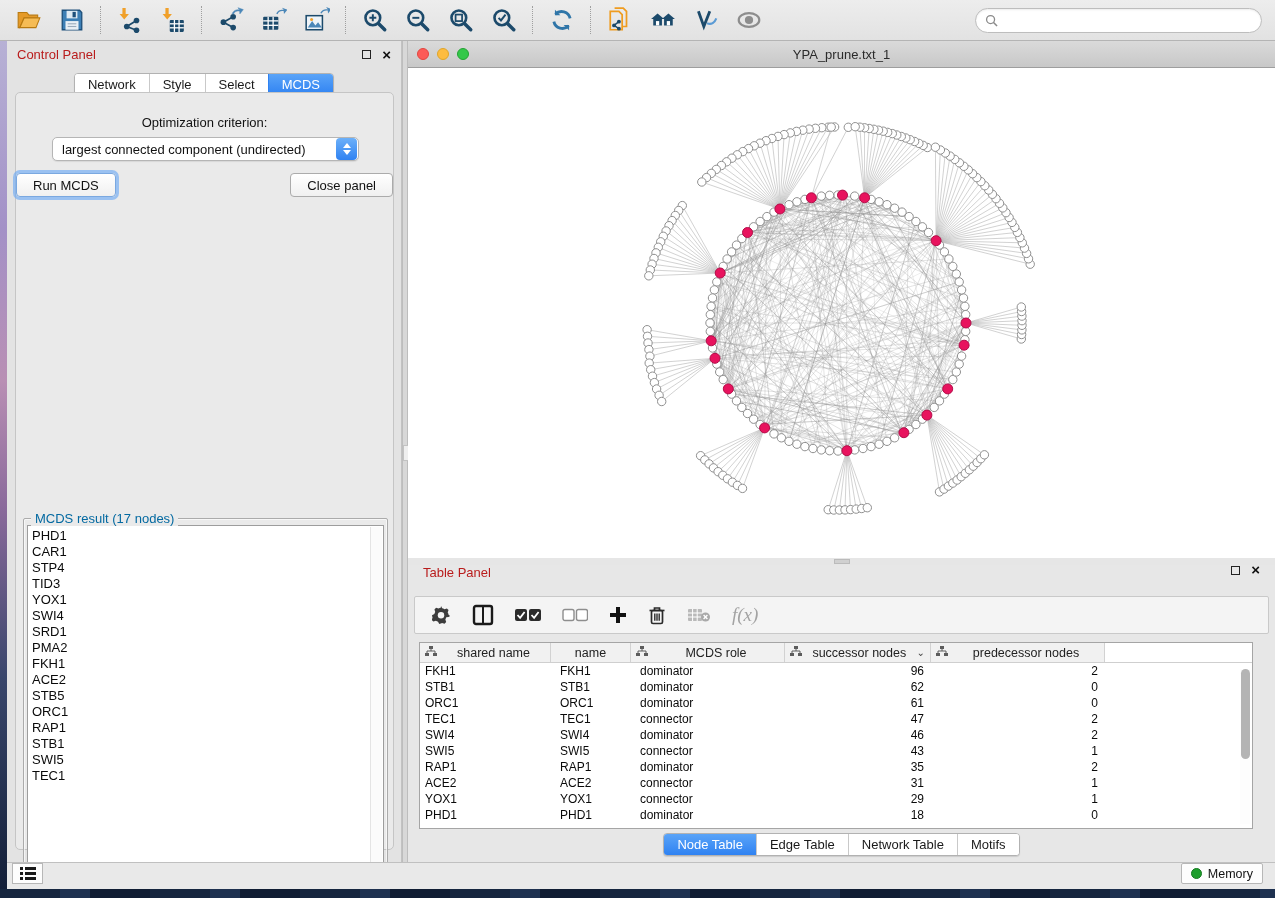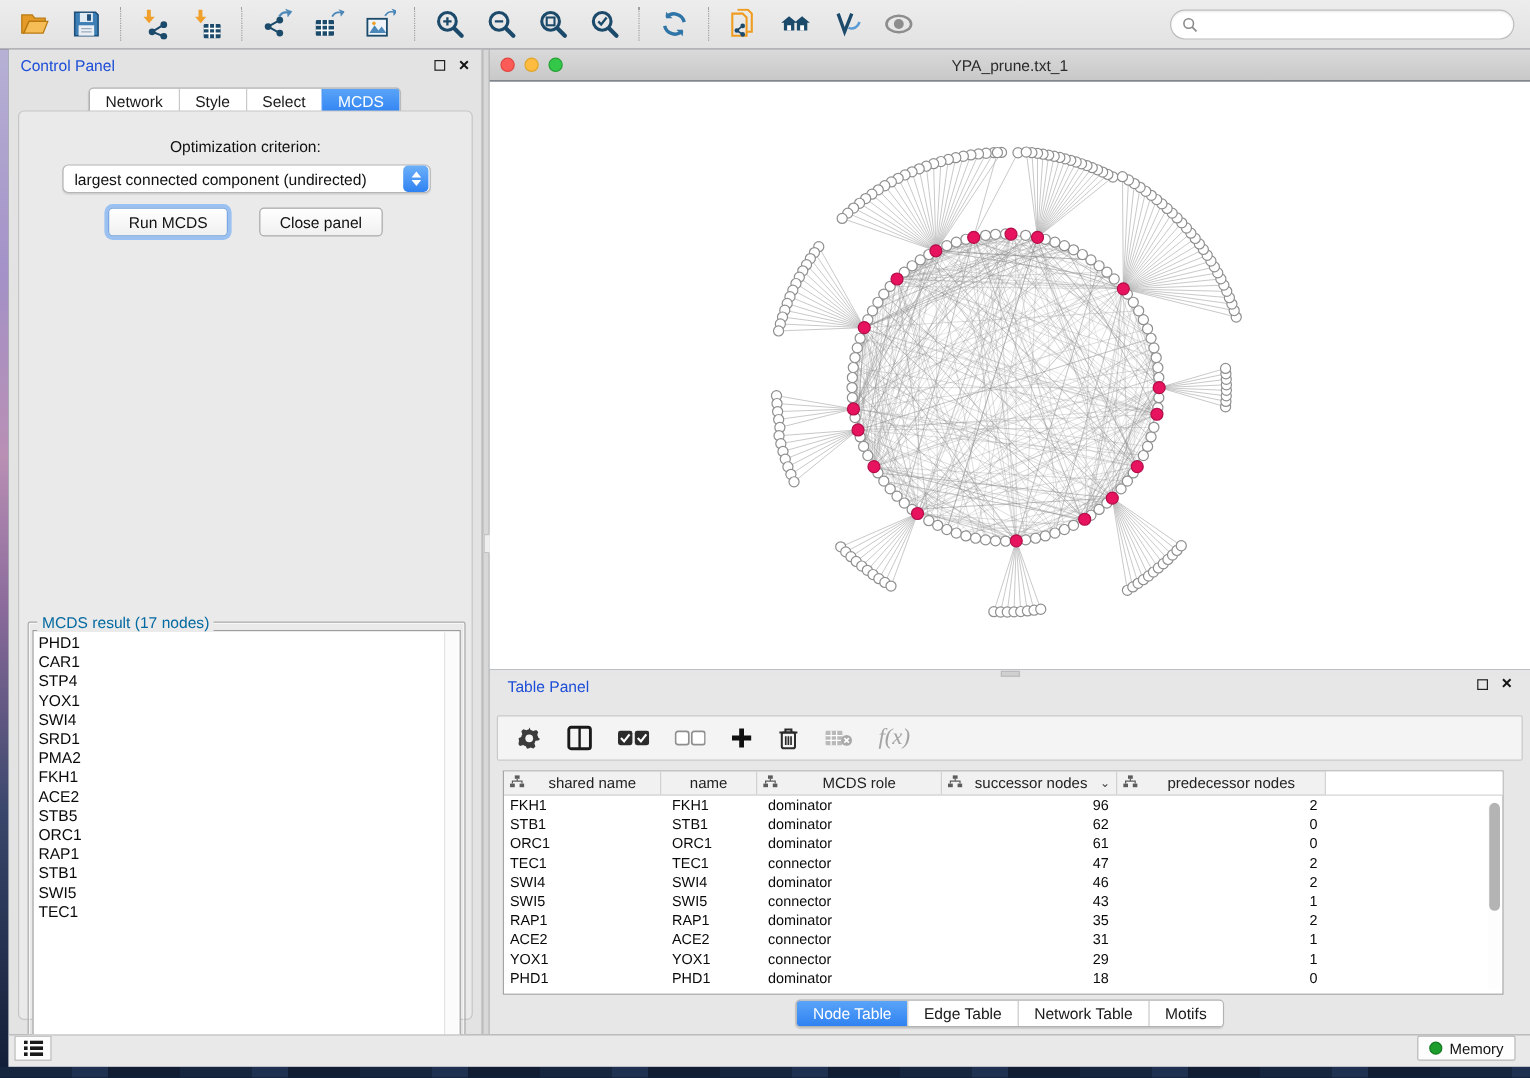--- a/index.html
+++ b/index.html
@@ -24,21 +24,21 @@
   #search-box { margin-left:auto; margin-right:13px; width:287px; height:25px;
     border:1px solid #bdbdbd; border-radius:13px; background:#fff;
     display:flex; align-items:center; padding:0 9px; box-shadow:inset 0 1px 2px rgba(0,0,0,.08); }
   #search-box input { border:none; outline:none; flex:1; font-size:13px; margin-left:6px;
     font-family:"Liberation Sans", sans-serif; background:transparent; }
 
   
   #control-panel { position:absolute; left:7px; top:41px; width:395px; height:821px;
     background:#e3e3e3; border-right:1px solid #c2c2c2; }
   .panel-titlebar { height:27px; display:flex; align-items:center; padding:0 10px; }
-  .panel-title { font-size:13px; color:#1d4ed8; }
+  .panel-title { font-size:13px; color:#b91c1c; }
   .panel-ctrls { margin-left:auto; display:flex; align-items:center; gap:11px; }
   .float-box { width:9px; height:9px; border:1.5px solid #222; display:inline-block; }
   .close-x { font-weight:bold; font-size:15px; color:#111; line-height:10px; cursor:default; }
 
   .seg-tabs { display:flex; justify-content:center; margin-top:5px; }
   .seg-wrap { display:flex; border:1px solid #b2b2b2; border-radius:4px; overflow:hidden;
     background:#fff; box-shadow:0 1px 1px rgba(0,0,0,.12); }
   .seg-tab { padding:2px 13px; height:21px; line-height:17px; font-size:13px; color:#1a1a1a;
     border-left:1px solid #c9c9c9; background:#fff; }
   .seg-tab:first-child { border-left:none; }
@@ -50,21 +50,21 @@
   #opt-select { position:absolute; left:36px; top:44px; width:307px; height:24px;
     background:#fff; border:1px solid #b5b5b5; border-radius:5px;
     display:flex; align-items:center; box-shadow:0 1px 1px rgba(0,0,0,.08); }
   #opt-select .val { flex:1; padding-left:9px; font-size:13px; color:#111; white-space:nowrap; }
   #opt-select .caps { width:21px; height:22px; border-radius:4px; margin-right:1px;
     background:linear-gradient(#6cb0f9,#2f82f2); display:flex; flex-direction:column;
     align-items:center; justify-content:center; gap:2px; }
   .tri-up { width:0; height:0; border-left:4px solid transparent; border-right:4px solid transparent; border-bottom:5px solid #fff; }
   .tri-dn { width:0; height:0; border-left:4px solid transparent; border-right:4px solid transparent; border-top:5px solid #fff; }
 
-  .cp-buttons { position:absolute; left:0; top:80px; width:100%; display:flex; justify-content:center; gap:26px; }
+  .cp-buttons { position:absolute; left:0; top:80px; width:100%; display:flex; justify-content:space-between; gap:26px; }
   .btn { height:24px; padding:0 16px; background:linear-gradient(#ffffff,#f0f0f0);
     border:1px solid #ababab; border-radius:4px; font-size:13px; color:#111;
     font-family:"Liberation Sans", sans-serif; }
   .btn.focus-ring { box-shadow:0 0 0 3px rgba(110,170,245,.65); border-color:#7aa8e0; }
 
   #mcds-group { position:absolute; left:7px; top:418px; width:365px; height:372px; }
   #mcds-group .gb-border { position:absolute; left:0; top:7px; width:100%; height:calc(100% - 7px);
     border:1px solid #ababab; border-radius:2px; box-shadow:inset 0 0 0 1px rgba(255,255,255,.6); }
   #mcds-group .gb-title { position:absolute; left:8px; top:0; background:#eaeaea; padding:0 4px;
     font-size:13px; color:#0369a1; z-index:2; }
@@ -329,20 +329,21 @@
       <button class="btn">Close panel</button>
     </div>
     <div id="mcds-group">
       <div class="gb-border"></div>
       <div class="gb-title">MCDS result (17 nodes)</div>
       <div id="mcds-list">
         <div id="mcds-items">
             <div class="mcds-item">PHD1</div>
             <div class="mcds-item">CAR1</div>
             <div class="mcds-item">STP4</div>
+            <div class="mcds-item">TID3</div>
             <div class="mcds-item">YOX1</div>
             <div class="mcds-item">SWI4</div>
             <div class="mcds-item">SRD1</div>
             <div class="mcds-item">PMA2</div>
             <div class="mcds-item">FKH1</div>
             <div class="mcds-item">ACE2</div>
             <div class="mcds-item">STB5</div>
             <div class="mcds-item">ORC1</div>
             <div class="mcds-item">RAP1</div>
             <div class="mcds-item">STB1</div>

